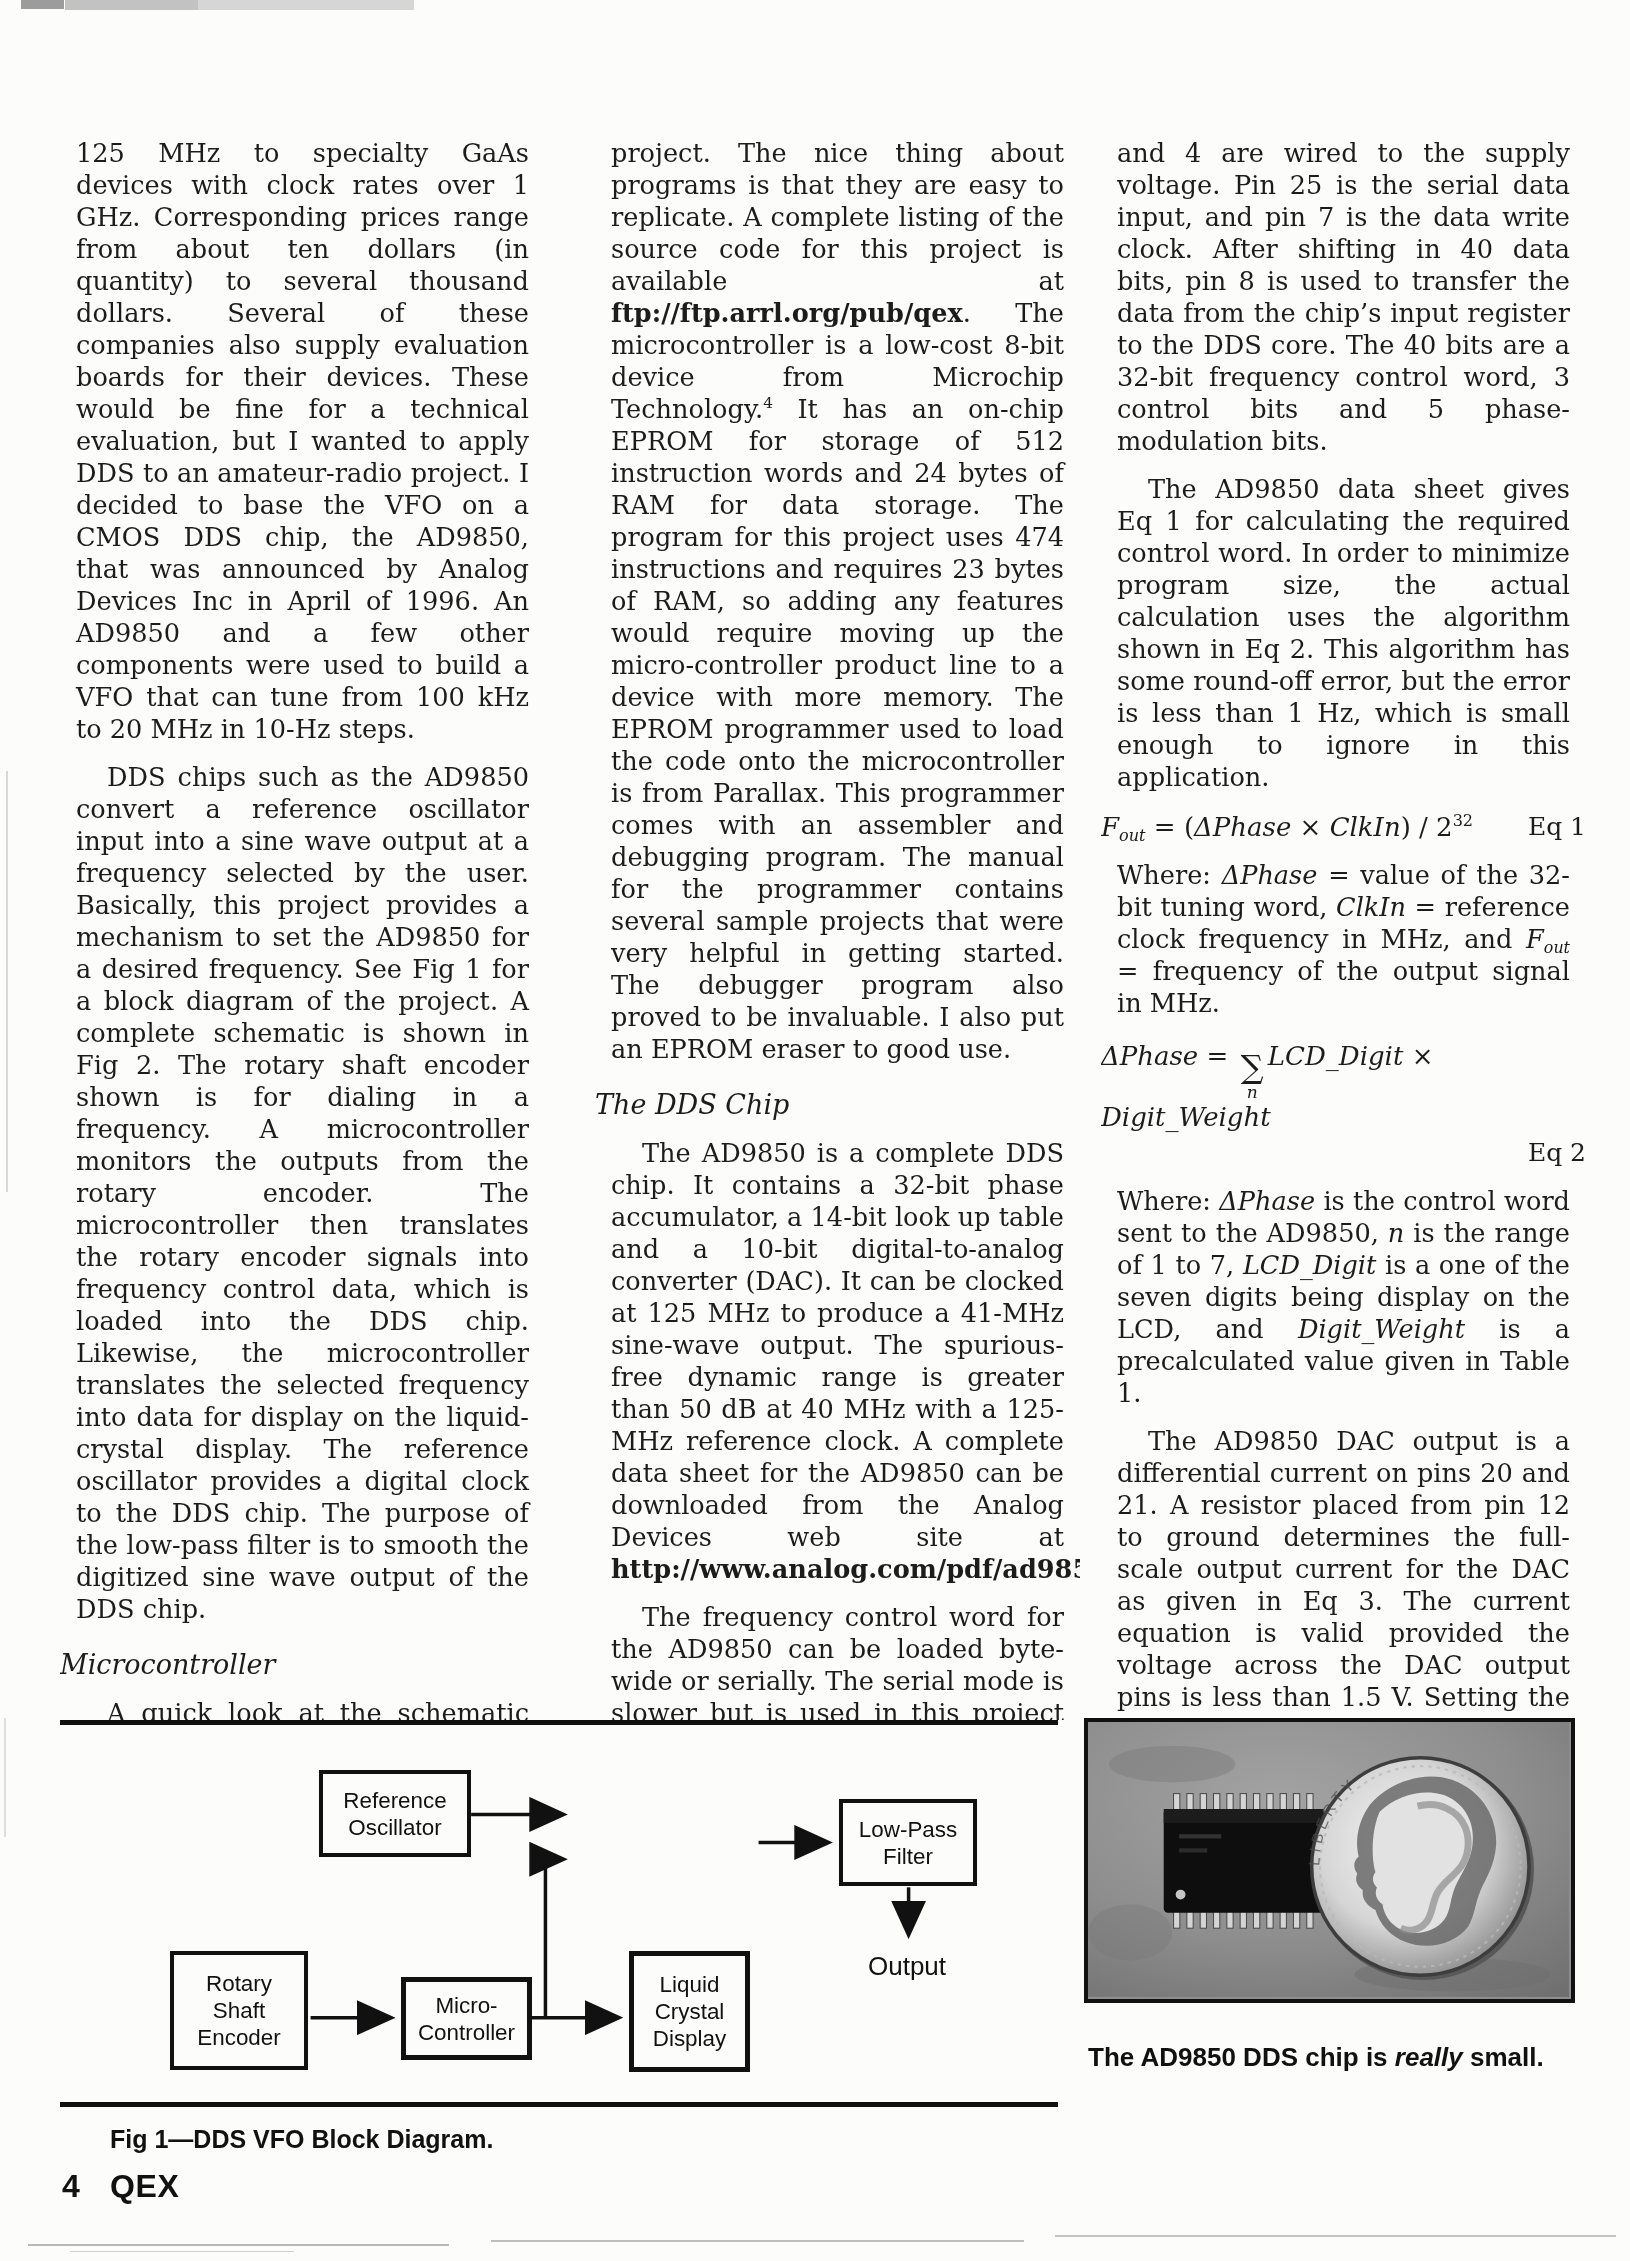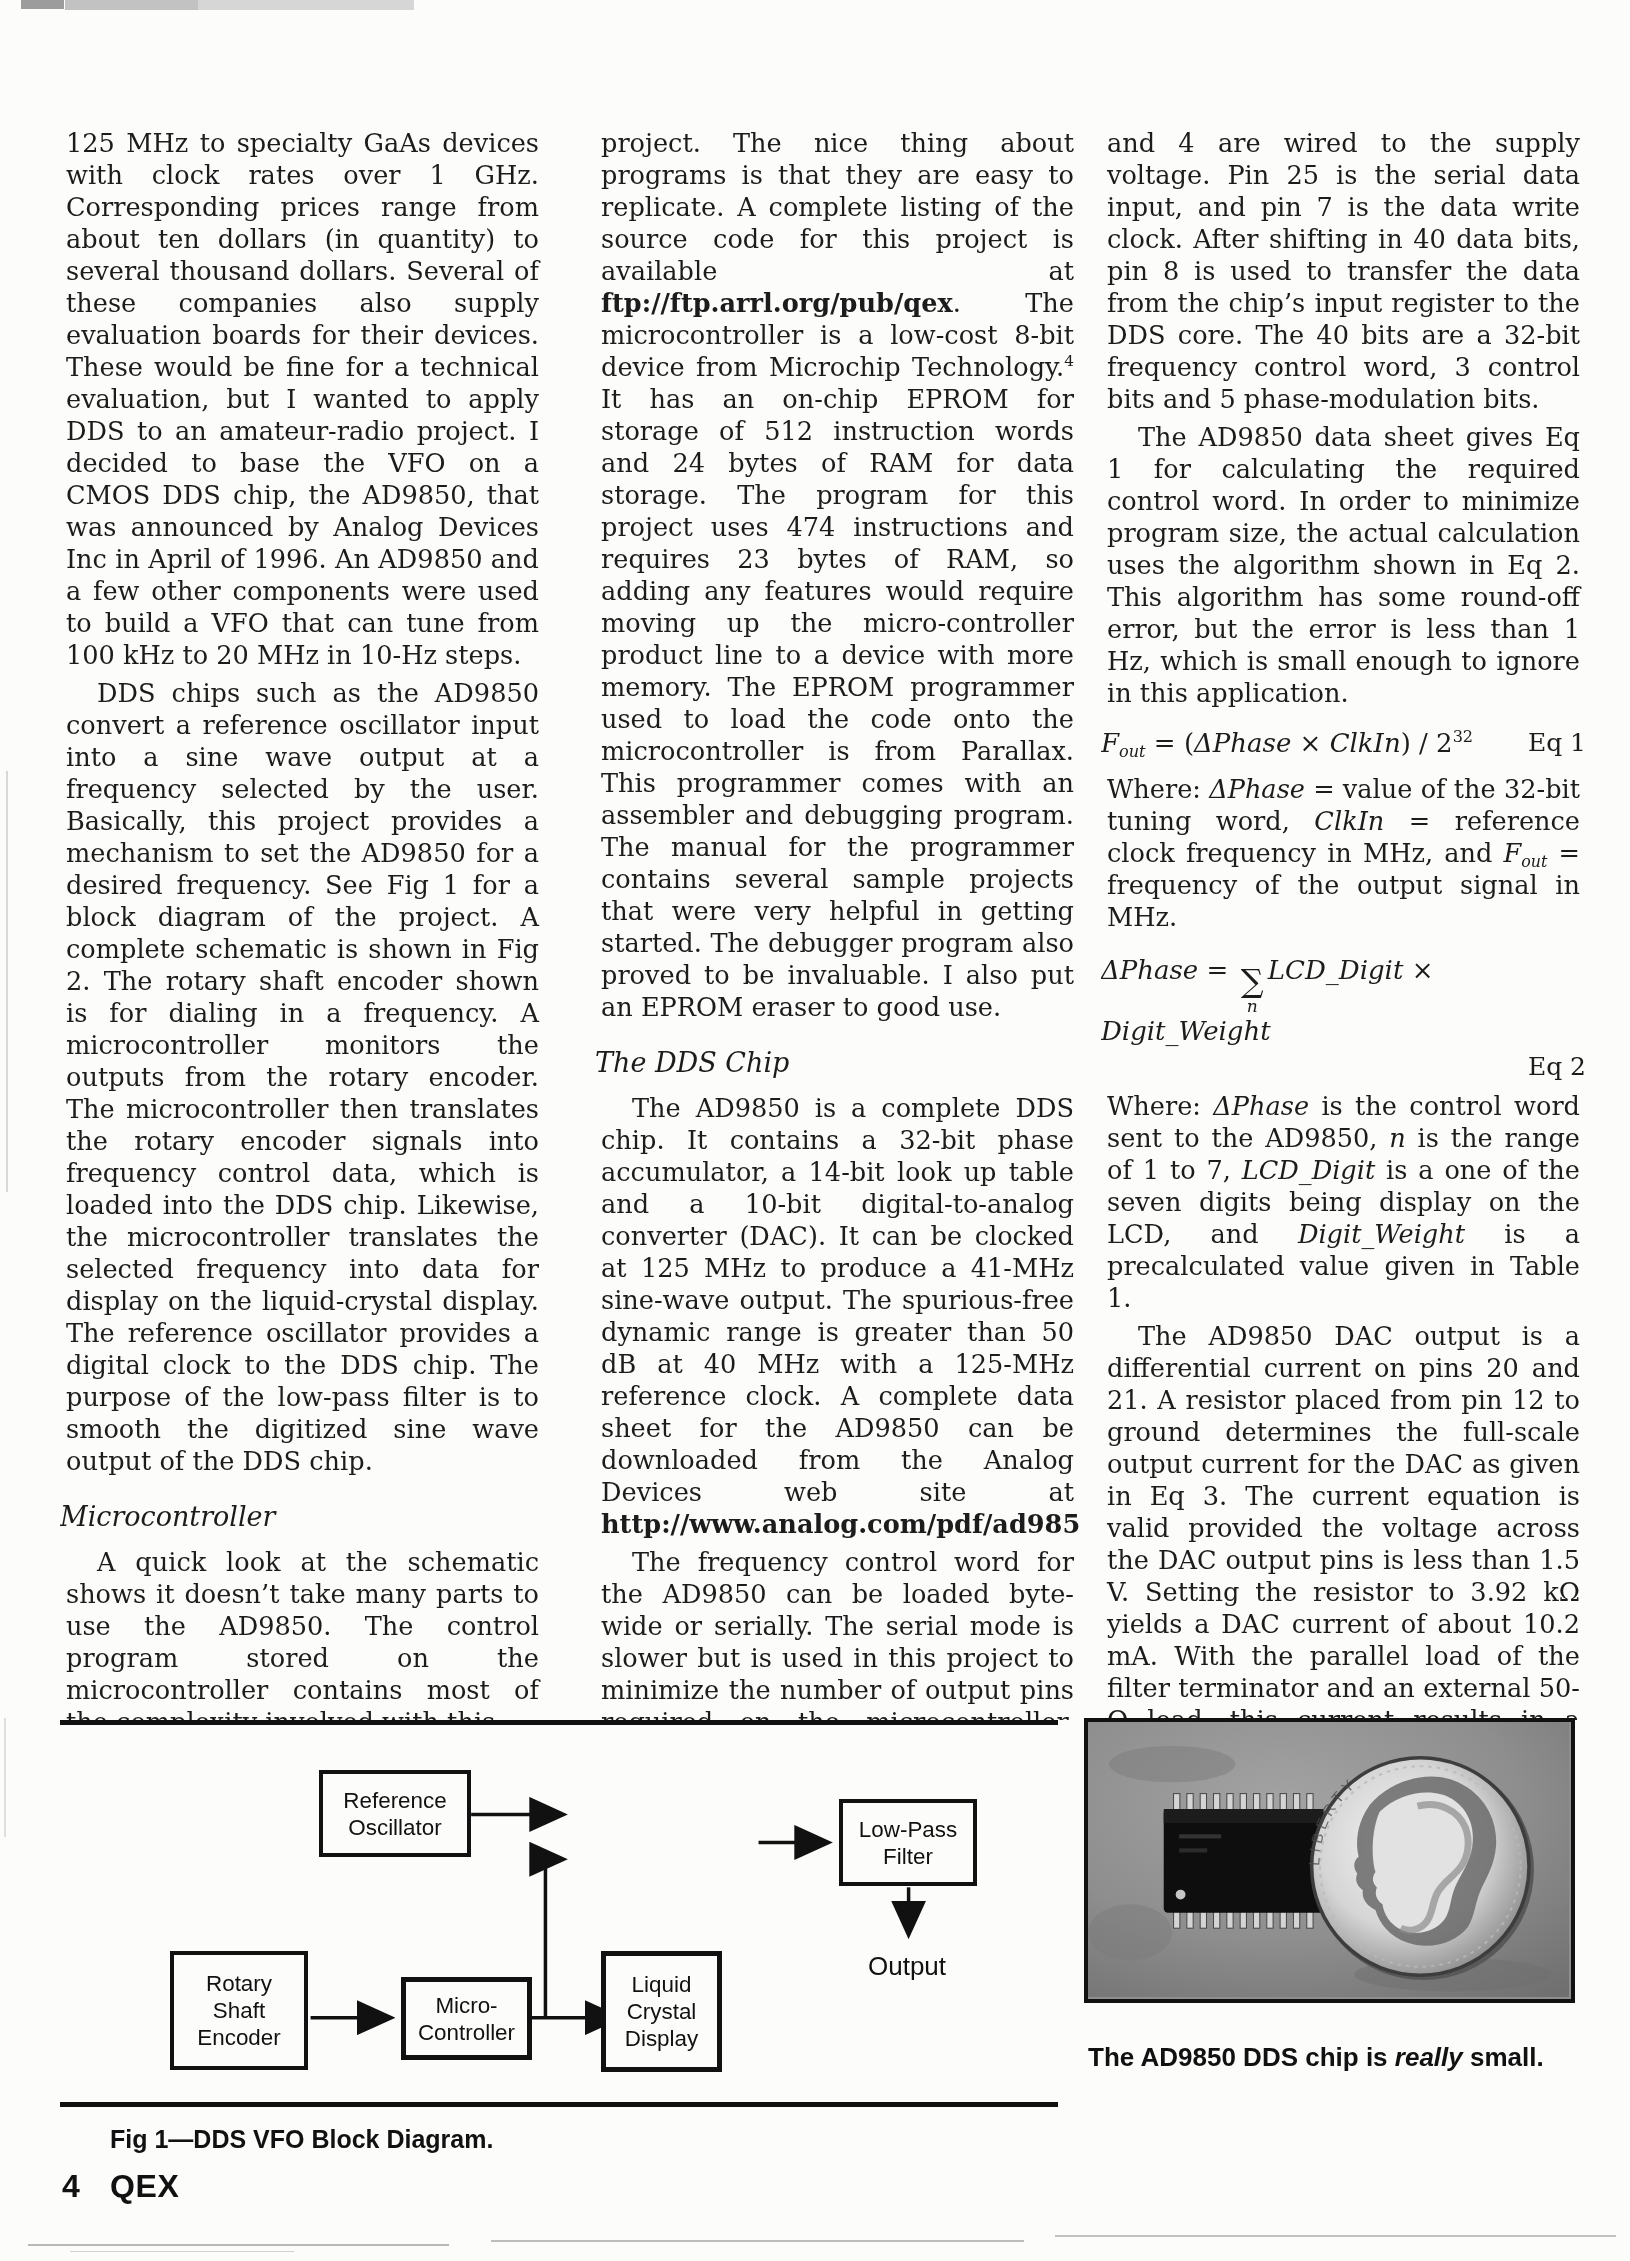--- a/index.html
+++ b/index.html
@@ -2,21 +2,21 @@
 <html style="font-size:11.2px"><head>
 <meta charset="utf-8">
 <style>
   html,body{margin:0;padding:0;background:#e8e8e6;}
   #page{position:relative;width:1630px;height:2261px;background:#fcfcfb;overflow:hidden;
         font-family:"DejaVu Serif",serif;color:#1c1c1c;}
   
   .col{position:absolute;top:121px;width:485px;height:1599px;overflow:hidden;
        font-size:25.6px;line-height:32px;text-align:justify;}
   #col1{left:60px;} #col2{left:595px;} #col3{left:1101px;}
-  .col p{margin:6px;}
+  .col p{margin:16px;}
   .col p.indent{text-indent:31px;}
   h2.sect{font-size:27px;font-weight:bold;margin:21px 0 11.2px 0;text-align:left;}
   h3.sect{font-size:27px;font-weight:normal;font-style:italic;margin:24px 0 12.6px 0;text-align:left;}
   sup.fn{font-size:60%;vertical-align:super;line-height:0;}
   .b{font-weight:bold;}
   .mi{font-style:italic;}
   sub.m{font-size:62%;font-style:italic;vertical-align:-0.3em;line-height:0;}
   sup.m{font-size:62%;vertical-align:super;line-height:0;}
   
   .eq{display:flex;justify-content:space-between;align-items:flex-start;margin:18px 0 14px 0;
@@ -121,21 +121,21 @@
 
   <div class="fbox" style="left:319px;top:1770px;width:144px;height:79px;">Reference
 Oscillator</div>
   <div class="fbox" style="left:839px;top:1799px;width:130px;height:79px;border-width:4.9px;">Low-Pass
 Filter</div>
   <div class="fbox" style="left:170px;top:1951px;width:130px;height:111px;">Rotary
 Shaft
 Encoder</div>
   <div class="fbox" style="left:401px;top:1977px;width:121px;height:73px;border-width:5.6px;">Micro-
 Controller</div>
-  <div class="fbox" style="left:601px;top:1951px;width:111px;height:111px;border-width:5.6px;">Liquid
+  <div class="fbox" style="left:629px;top:1951px;width:111px;height:111px;border-width:5.6px;">Liquid
 Crystal
 Display</div>
   <div class="fig-output" style="left:868px;top:1951px;">Output</div>
 
   <div class="fig-caption">Fig 1—DDS VFO Block Diagram.</div>
 
   <div id="photo">
     <svg width="481" height="275" viewBox="0 0 686 392">
       <defs>
         <radialGradient id="bgG" cx="40%" cy="30%" r="90%">

